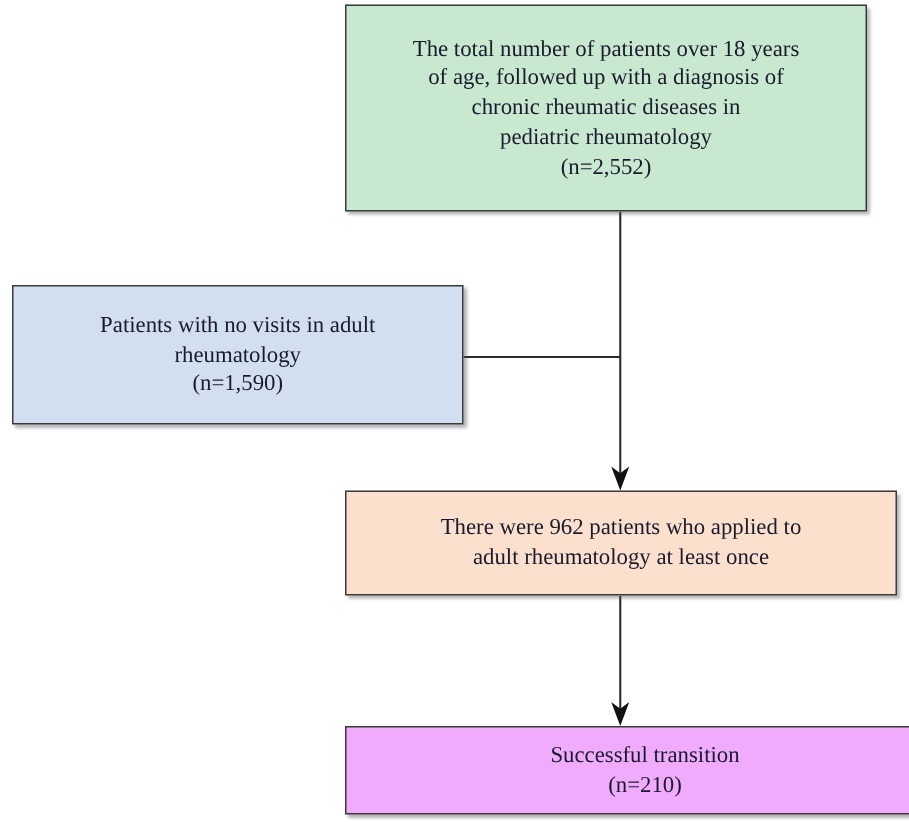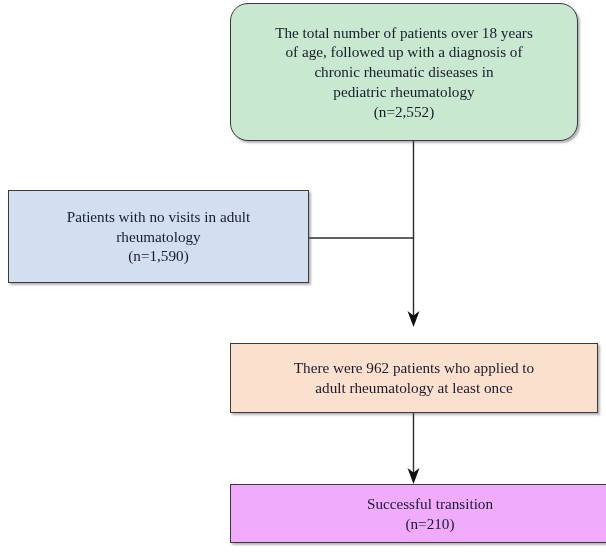--- a/index.html
+++ b/index.html
@@ -38,36 +38,34 @@
     white-space: pre-line;
   }
 
   
   #node-cohort {
     left: 230px;
     top: 3px;
     width: 348px;
     height: 138px;
     background: #c8e8cf;
-    border-radius: 18px;
   }
   #node-no-visits {
     left: 8px;
     top: 190px;
     width: 301px;
     height: 93px;
     background: #d2dff0;
   }
   #node-applied {
     left: 230px;
     top: 327px;
     width: 368px;
     height: 70px;
     background: #fae0cd;
-    margin-top: 16px;
   }
   #node-successful {
     left: 230px;
     top: 484px;
     width: 400px;
     height: 59px;
     background: #f0abfc;
   }
 
   

